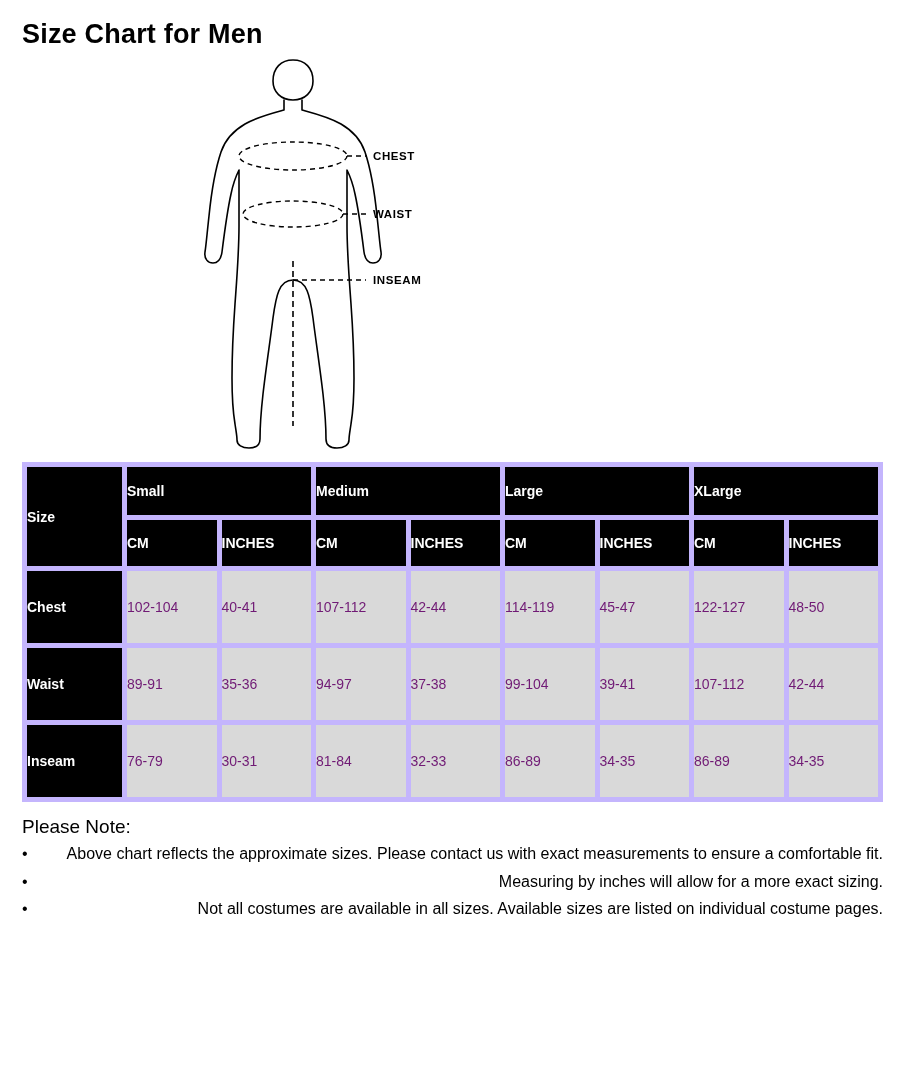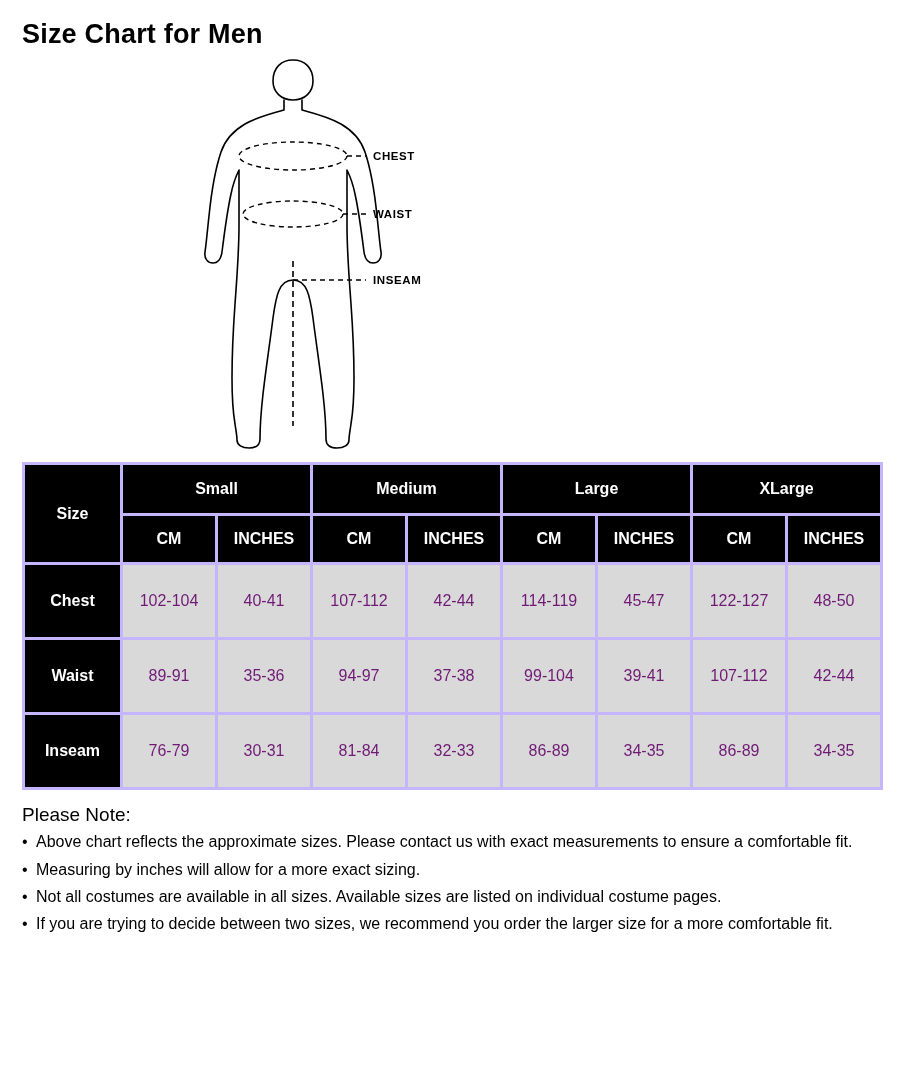--- a/index.html
+++ b/index.html
@@ -41,24 +41,24 @@
     top: 0;
   }
 
   table.size-table {
     border-collapse: collapse;
     width: 861px;
     margin-top: 6px;
     table-layout: fixed;
   }
   table.size-table td, table.size-table th {
-    border: 3px solid #c4b5fd;
-    text-align: center;
+    border: 5px solid #c4b5fd;
+    text-align: left;
     vertical-align: middle;
-    font-size: 16px;
+    font-size: 14px;
     padding: 0;
   }
   .hdr-black {
     background: #000000;
     color: #ffffff;
     font-weight: bold;
   }
   .size-cell {
     background: #000000;
     color: #ffffff;
@@ -98,20 +98,21 @@
     list-style: none;
     margin: 0;
     padding: 0;
   }
   ul.notes li {
     font-size: 16px;
     line-height: 1.45;
     position: relative;
     padding-left: 14px;
     margin-bottom: 4px;
+    text-align: right;
   }
   ul.notes li:before {
     content: "\2022";
     position: absolute;
     left: 0;
     top: 0;
   }
   .lbl-text {
     font-family: "Liberation Sans", sans-serif;
     font-size: 11.5px;
@@ -250,16 +251,15 @@
         <td class="data-cell">34-35</td>
       </tr>
     </tbody>
   </table>
 
   <div class="note-head">Please Note:</div>
   <ul class="notes">
     <li>Above chart reflects the approximate sizes. Please contact us with exact measurements to ensure a comfortable fit.</li>
     <li>Measuring by inches will allow for a more exact sizing.</li>
     <li>Not all costumes are available in all sizes. Available sizes are listed on individual costume pages.</li>
-    <li>If you are trying to decide between two sizes, we recommend you order the larger size for a more comfortable fit.</li>
   </ul>
 
 </div>
 
 </body></html>

